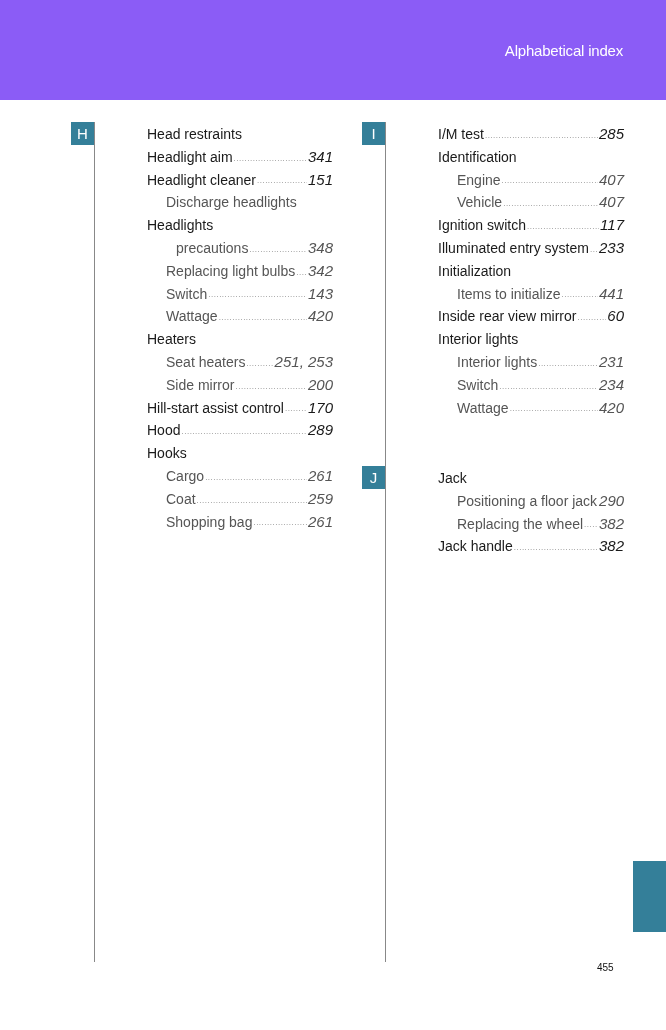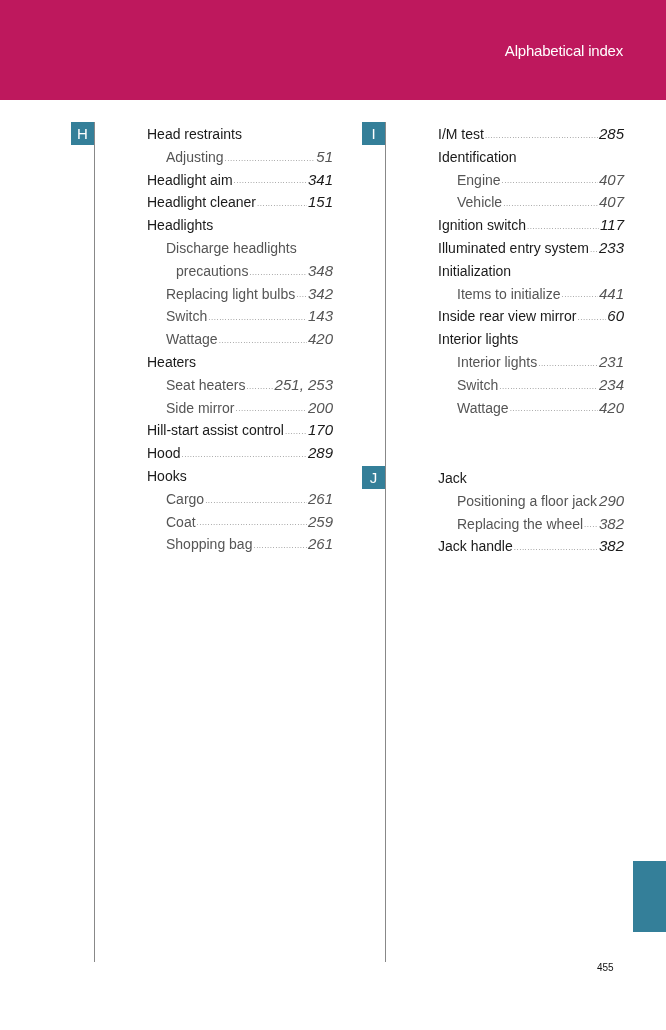--- a/index.html
+++ b/index.html
@@ -1,18 +1,18 @@
 <!DOCTYPE html>
 <html><head>
 <meta charset="utf-8">
 <style>
   html, body { margin:0; padding:0; }
   body { width:666px; height:1030px; position:relative; background:#ffffff; overflow:hidden;
          font-family:"Liberation Sans", sans-serif; color:#1a1a1a; }
-  .header { position:absolute; left:0; top:0; width:666px; height:100px; background:#be185d; }
+  .header { position:absolute; left:0; top:0; width:666px; height:100px; background:#8b5cf6; }
   .header-title { position:absolute; right:43px; top:42px; color:#fff; font-size:15px; letter-spacing:-0.2px; }
   .col { position:absolute; top:122px; width:291px; }
   .col-left { left:71px; }
   .col-right { left:362px; }
   .vline { position:absolute; width:1px; background:#888; top:122px; height:840px; }
   .badge { position:absolute; width:23px; height:23px; background:#347f99; color:#fff;
            font-size:15px; text-align:center; line-height:23px; }
   .section { position:absolute; left:33px; width:229px; }
   .entry { height:22.8px; line-height:22.8px; font-size:14px; display:flex; white-space:nowrap; }
   .entry.sub { padding-left:19px; color:#555; font-weight:300; }
@@ -33,40 +33,35 @@
   <span class="header-title">Alphabetical index</span>
 </div>
 
 <div class="vline" style="left:94px;"></div>
 <div class="col col-left">
   <div class="badge" style="left:0;top:0;">H</div>
   <div class="section" style="top:1px;">
       <div class="entry">
         <span class="label">Head restraints</span>
       </div>
-      <div class="entry sub">
-        <span class="label">Adjusting</span>
-        <span class="dots"></span>
-        <span class="page">51</span>
-      </div>
       <div class="entry">
         <span class="label">Headlight aim</span>
         <span class="dots"></span>
         <span class="page">341</span>
       </div>
       <div class="entry">
         <span class="label">Headlight cleaner</span>
         <span class="dots"></span>
         <span class="page">151</span>
       </div>
+      <div class="entry sub">
+        <span class="label">Discharge headlights</span>
+      </div>
       <div class="entry">
         <span class="label">Headlights</span>
-      </div>
-      <div class="entry sub">
-        <span class="label">Discharge headlights</span>
       </div>
       <div class="entry sub2">
         <span class="label">precautions</span>
         <span class="dots"></span>
         <span class="page">348</span>
       </div>
       <div class="entry sub">
         <span class="label">Replacing light bulbs</span>
         <span class="dots"></span>
         <span class="page">342</span>

